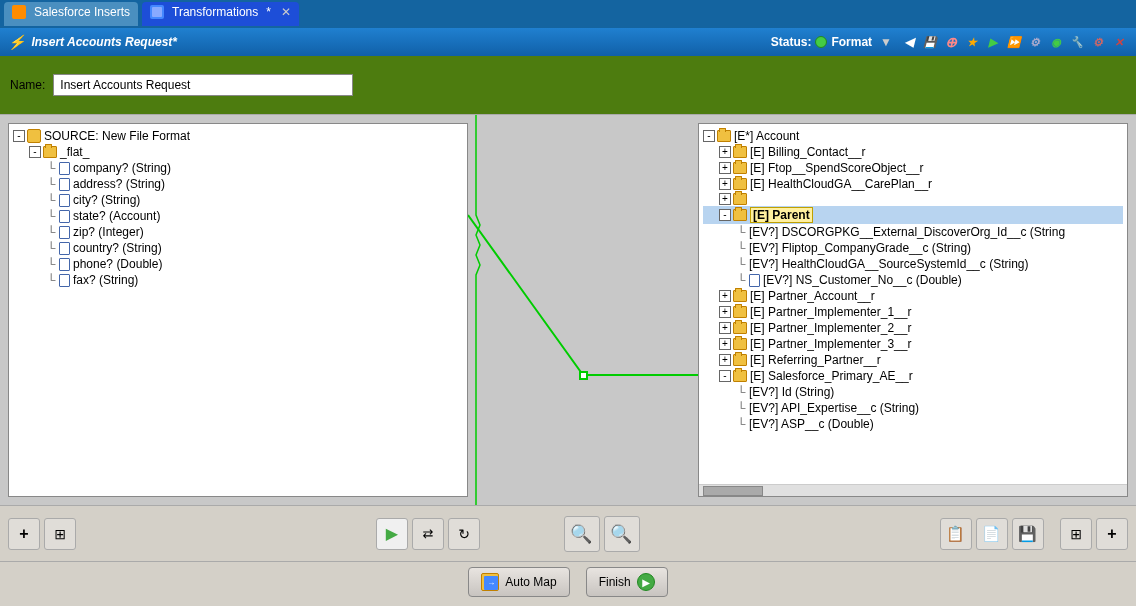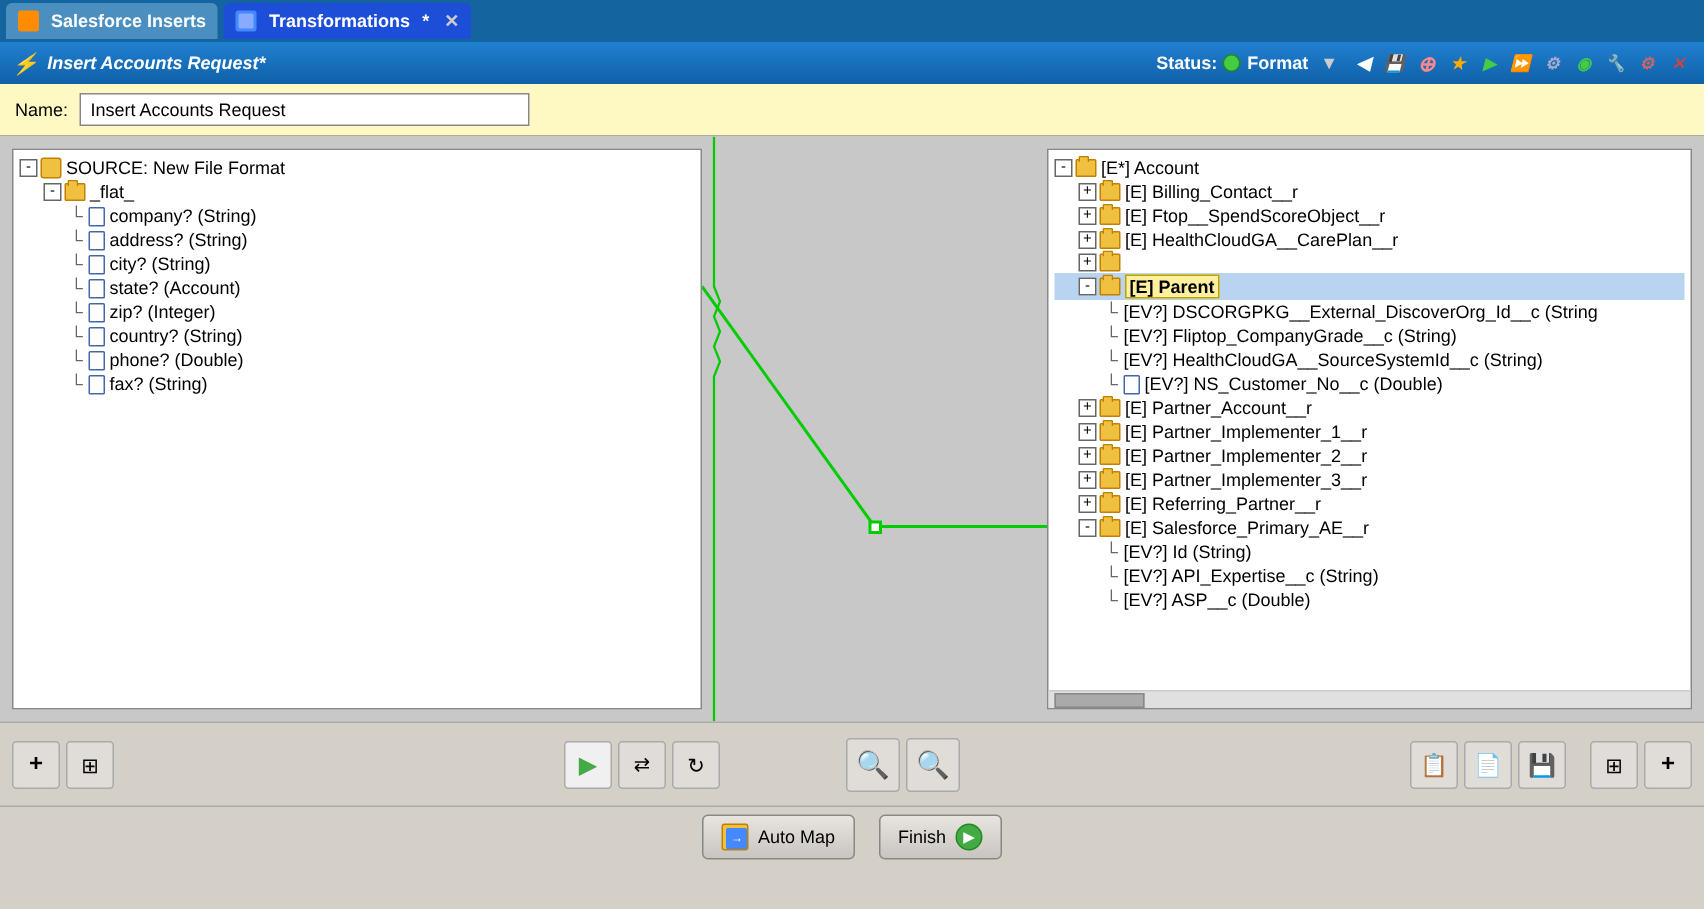--- a/index.html
+++ b/index.html
@@ -9,29 +9,27 @@
     .title-bar {
       display: flex;
       align-items: center;
       background: #1464a0;
       height: 28px;
       padding: 0 4px;
       gap: 4px;
     }
     .tab {
       display: flex;
-      align-items: center;
       background: #4a8fc0;
       border-radius: 4px 4px 0 0;
       padding: 3px 8px;
       color: white;
       font-size: 12px;
       gap: 4px;
       height: 24px;
-      font-weight: bold;
     }
     .tab.active {
       background: #1d4ed8;
     }
 
     
     .toolbar-bar {
       display: flex;
       align-items: center;
       background: linear-gradient(to bottom, #2080d0, #1060a8);
@@ -69,22 +67,22 @@
       display: flex; align-items: center; justify-content: center;
       color: white;
       font-size: 11px;
       cursor: pointer;
     }
 
     
     .name-row {
       display: flex;
       align-items: center;
-      background: #fef9c3;
-      padding: 6px 10px;
+      background: #4d7c0f;
+      padding: 18px 10px;
       gap: 8px;
       border-bottom: 1px solid #aaa;
     }
     .name-input {
       border: 1px solid #888;
       background: white;
       padding: 2px 6px;
       font-size: 12px;
       width: 300px;
       height: 22px;

